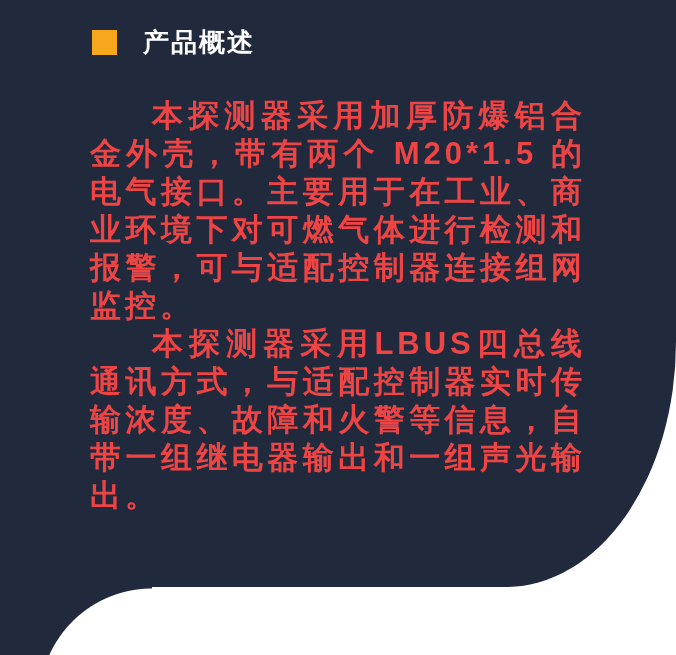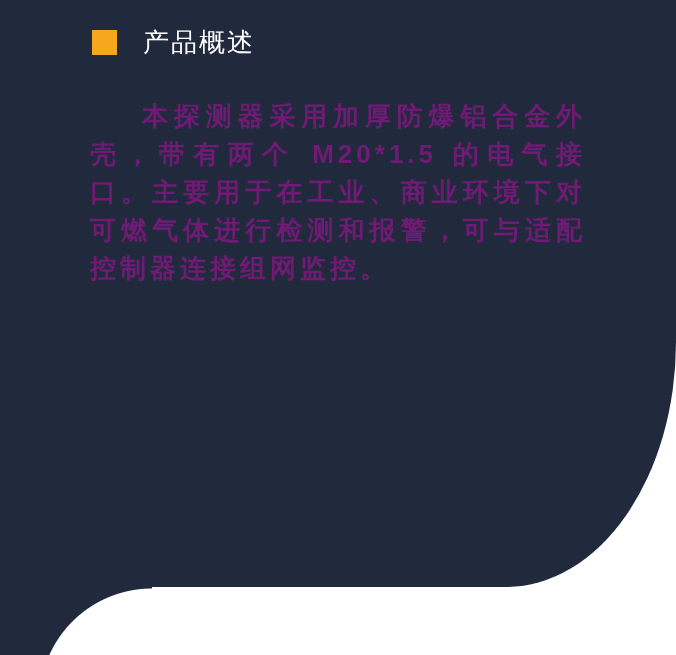--- a/index.html
+++ b/index.html
@@ -45,49 +45,50 @@
     margin-left: 2px;
   }
   .bullet {
     width: 25px; height: 25px;
     background: #f7a71c;
     flex: 0 0 auto;
   }
   .section-title {
     margin-left: 26px;
     font-size: 26px;
-    font-weight: normal;
+    font-weight: bold;
     letter-spacing: 2px;
     color: #ffffff;
     white-space: nowrap;
   }
 
   .body-text { margin-top: 39px; }
   .body-text p {
     margin: 0;
-    font-size: 26px;
+    font-size: 31px;
     font-weight: 600;
     line-height: 38px;
     letter-spacing: 4px;
-    color: #701a75;
+    color: #ef4444;
     text-align: justify;
     text-justify: inter-character;
     text-indent: 2em;
   }
 </style>
 </head>
 <body>
 
 <div class="page">
   <div class="panel"></div>
   <div class="corner-patch"></div>
 
   <div class="content">
     <div class="section-header">
       <span class="bullet"></span>
       <span class="section-title">产品概述</span>
     </div>
 
     <div class="body-text">
       <p>本探测器采用加厚防爆铝合金外壳，带有两个 M20*1.5 的电气接口。主要用于在工业、商业环境下对可燃气体进行检测和报警，可与适配控制器连接组网监控。</p>
+      <p>本探测器采用LBUS四总线通讯方式，与适配控制器实时传输浓度、故障和火警等信息，自带一组继电器输出和一组声光输出。</p>
     </div>
   </div>
 </div>
 
 </body></html>

